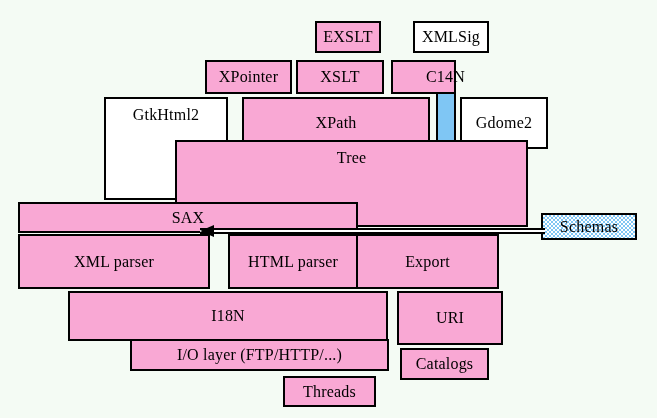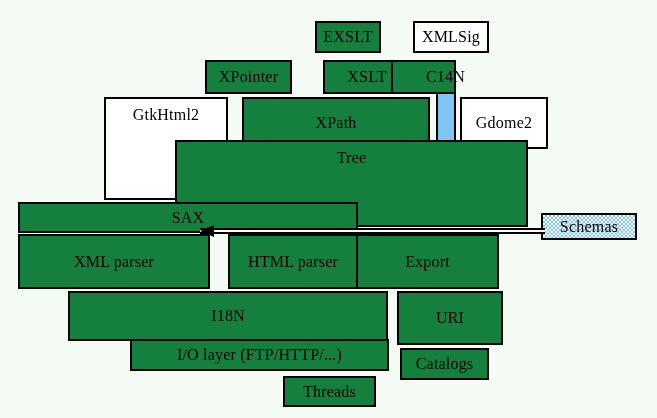--- a/index.html
+++ b/index.html
@@ -17,21 +17,21 @@
   #diagram {
     position: relative;
     width: 657px;
     height: 418px;
     background: #f4fbf4;
   }
   .box {
     position: absolute;
     box-sizing: border-box;
     border: 2px solid #000000;
-    background: #15803d;
+    background: #f9a8d4;
     color: #000000;
     display: flex;
     align-items: center;
     justify-content: center;
     font-size: 16px;
     line-height: 1;
     white-space: nowrap;
     letter-spacing: 0.2px;
   }
   .box.white {
@@ -100,21 +100,21 @@
   </div>
 
   <div class="box white" style="left:389px; top:21px; width:76px; height:32px;margin-left:24px;">
     <span class="lbl">XMLSig</span>
   </div>
 
   <div class="box" style="left:205px; top:60px; width:87px; height:34px;text-align:right;">
     <span class="lbl">XPointer</span>
   </div>
 
-  <div class="box" style="left:296px; top:60px; width:88px; height:34px;margin-left:27px;">
+  <div class="box" style="left:296px; top:60px; width:88px; height:34px;">
     <span class="lbl">XSLT</span>
   </div>
 
   <div class="box" style="left:391px; top:60px; width:65px; height:34px;padding-left:44px;">
     <span class="lbl">C14N</span>
   </div>
 
   <div class="box white align-top" style="left:104px; top:97px; width:124px; height:103px;">
     <span class="lbl">GtkHtml2</span>
   </div>

